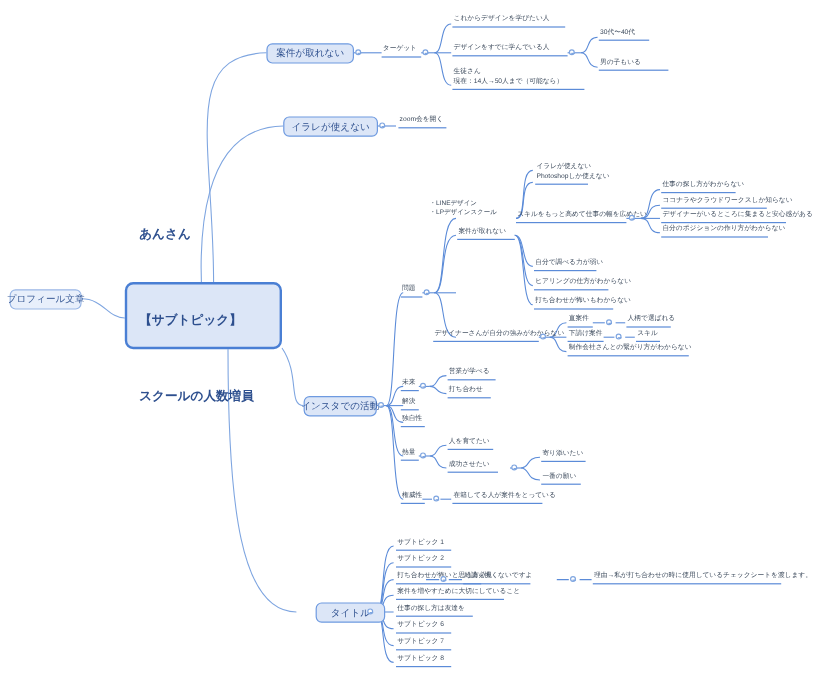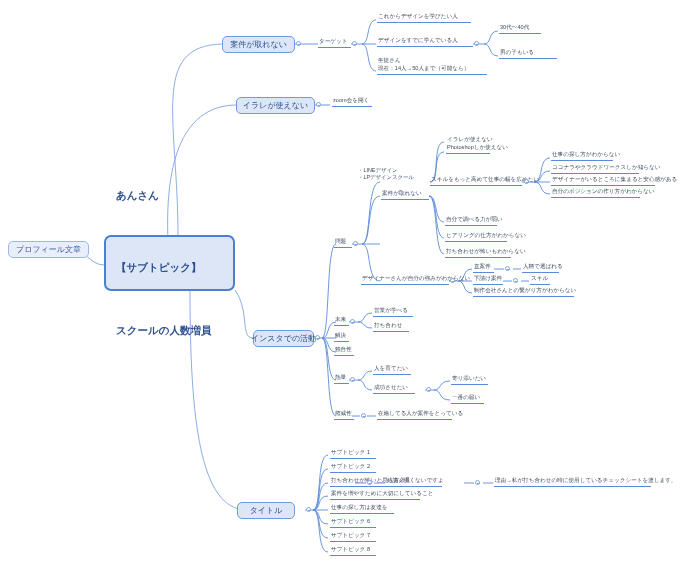--- a/index.html
+++ b/index.html
@@ -188,21 +188,21 @@
       <path d="M483,483 L 493,483"></path>
     </g>
   </svg>
 
   <div class="node root" style="left:104px;top:235px;width:131px;height:56px;">
     <span class="r1">あんさん</span>
     <span>【サブトピック】</span>
     <span>スクールの人数増員</span>
   </div>
 
-  <div class="node pill plain" style="left:8px;top:241px;width:81px;">
+  <div class="node pill plain" style="left:8px;top:241px;width:60px;">
     <span>プロフィール文章</span>
   </div>
 
   <div class="node pill" style="left:222px;top:36px;width:73px;">
     <span>案件が取れない</span>
   </div>
   <div class="knob" style="left:296px;top:41px;"></div>
 
   <div class="node" style="left:318px;top:38px;width:33px;">
     <span class="tag">ターゲット</span>
@@ -352,21 +352,21 @@
   </div>
 
   <div class="node" style="left:334px;top:410px;width:20px;">
     <span class="tag">権威性</span>
   </div>
   <div class="knob" style="left:361px;top:413px;"></div>
   <div class="node" style="left:377px;top:410px;width:75px;">
     <span class="leaf">在籍してる人が案件をとっている</span>
   </div>
 
-  <div class="node pill" style="left:237px;top:502px;width:58px;">
+  <div class="node pill" style="left:263px;top:502px;width:58px;">
     <span>タイトル</span>
   </div>
   <div class="knob" style="left:306px;top:507px;"></div>
 
   <div class="node" style="left:330px;top:449px;width:46px;">
     <span class="leaf">サブトピック 1</span>
   </div>
   <div class="node" style="left:330px;top:463px;width:46px;">
     <span class="leaf">サブトピック 2</span>
   </div>

